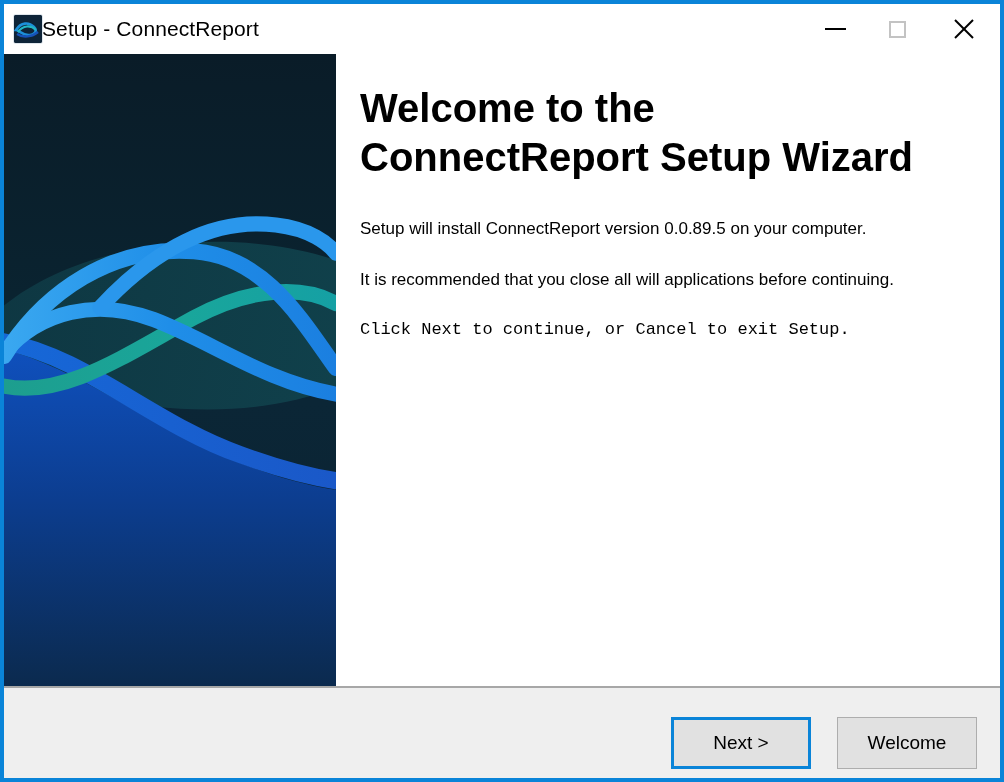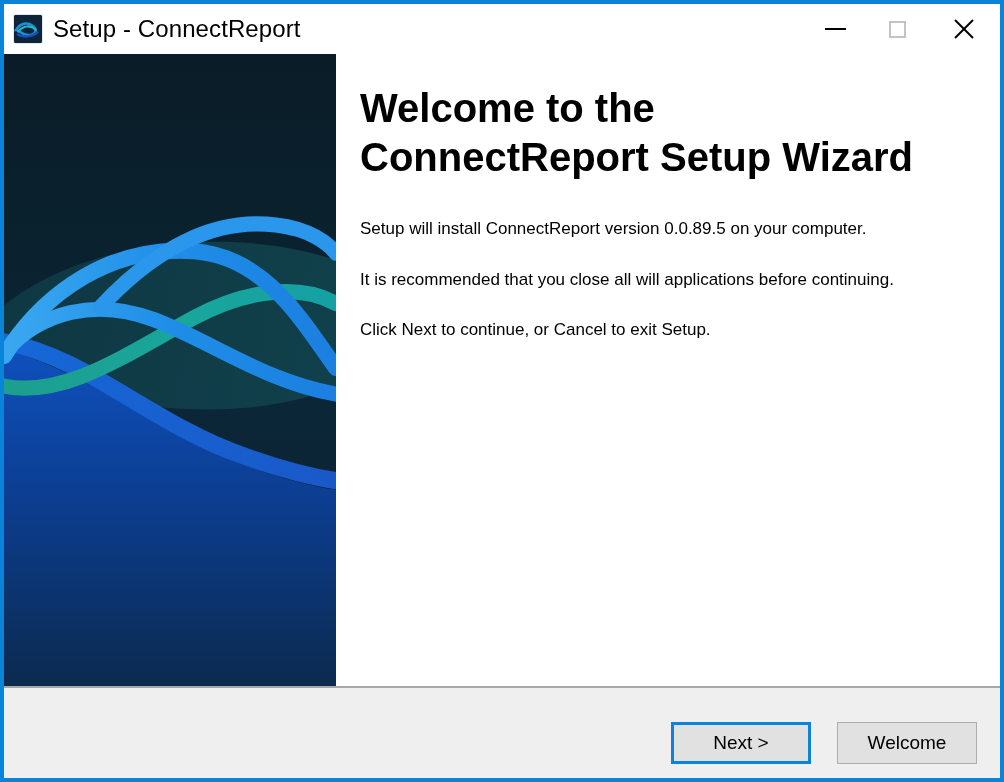--- a/index.html
+++ b/index.html
@@ -47,22 +47,21 @@
     height: 28px;
     border-radius: 2px;
     background: linear-gradient(160deg, #112a3e 0%, #0d2236 60%, #0a1a2a 100%);
     position: relative;
     overflow: hidden;
     flex: 0 0 28px;
     box-shadow: 0 0 0 1px #dfe6ec;
   }
   .app-icon svg { display: block; width: 28px; height: 28px; }
   .title-text {
-    margin-left: 11px;
-    font-size: 24px;
+    font-size: 21px;
     color: #000000;
     white-space: nowrap;
     letter-spacing: 0.1px;
   }
 
   .win-controls {
     position: absolute;
     right: 0;
     top: 0;
     height: 50px;
@@ -123,40 +122,40 @@
     margin: 0 0 34px 0;
     max-width: 570px;
   }
   .para {
     font-size: 17px;
     line-height: 1.55;
     color: #000000;
     margin: 0 0 24px 0;
     max-width: 600px;
   }
-  .para:last-child { margin-bottom: 0; }
+  .para:last-child { margin-bottom: 0; font-family: Liberation Mono, monospace; }
 
   
   .footer {
     flex: 0 0 92px;
     height: 92px;
     background: #efefef;
     border-top: 2px solid #a7a7a7;
     box-sizing: border-box;
     display: flex;
     align-items: center;
     justify-content: flex-end;
     padding-right: 23px;
   }
   .btn {
     font-family: "Liberation Sans", sans-serif;
     font-size: 19px;
     color: #000000;
     background: #e1e1e1;
-    height: 42px;
+    height: 52px;
     width: 140px;
     box-sizing: border-box;
     border: 1px solid #adadad;
     display: flex;
     align-items: center;
     justify-content: center;
     cursor: default;
     padding: 0;
     margin-top: 20px;
   }

